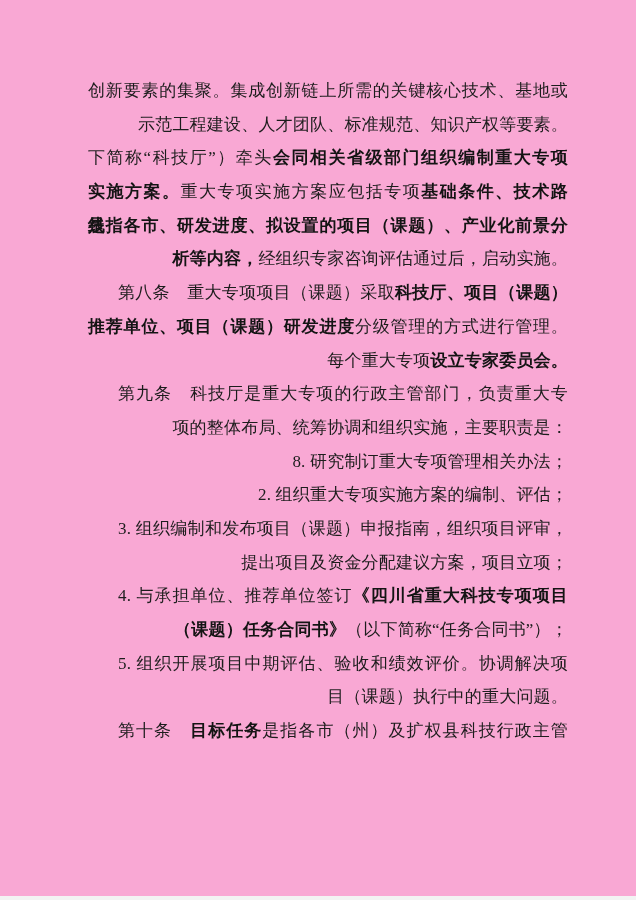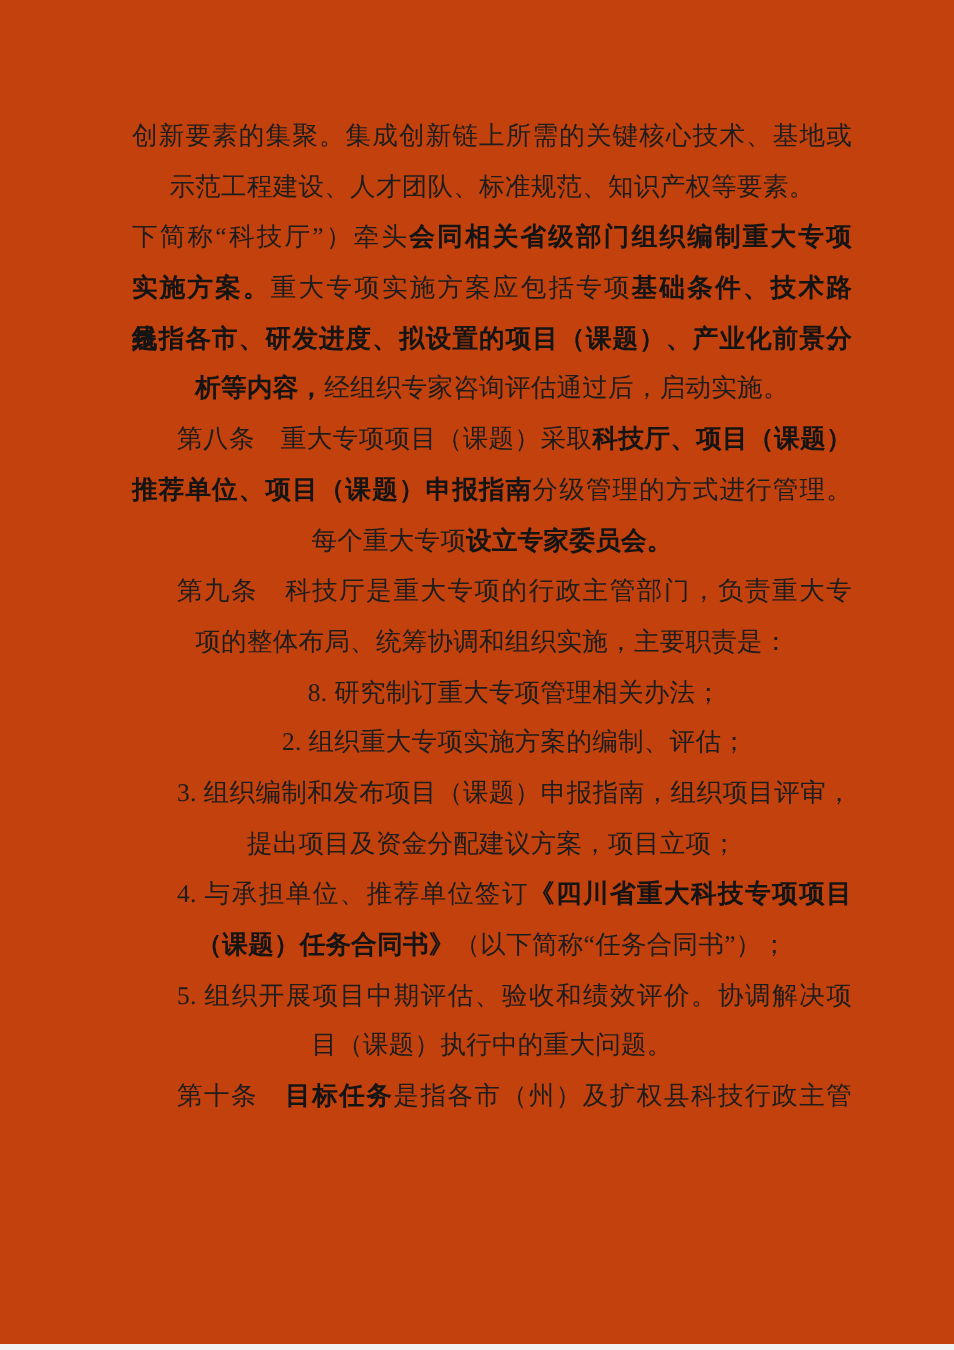--- a/index.html
+++ b/index.html
@@ -1,21 +1,21 @@
 <!DOCTYPE html>
 <html><head>
 <meta charset="utf-8">
 <style>
   * { margin: 0; padding: 0; box-sizing: border-box; }
   html, body { background: #ffffff; }
   .page {
     position: relative;
     width: 636px;
     height: 900px;
-    background: #c2410c;
+    background: #f9a8d4;
     overflow: hidden;
     font-family: "Liberation Serif", "DejaVu Serif", serif;
     color: #1d1d1d;
   }
   .textblock {
     position: absolute;
     left: 88px;
     top: 74px;
     width: 480px;
   }
@@ -26,21 +26,21 @@
     white-space: nowrap;
     letter-spacing: 0.2px;
   }
   
   .j {
     white-space: normal;
     text-align: justify;
     text-align-last: justify;
   }
   
-  .l { text-align: center; }
+  .l { text-align: right; }
   
   .ind { text-indent: 30px; }
   
   .c {
     text-align: center;
     margin-left: -20px; 
     font-weight: 700;
     font-size: 17.5px;
     font-family: "Liberation Sans", "DejaVu Sans", sans-serif;
     color: #161616;
@@ -73,21 +73,21 @@
     <div class="line j"><span>下简称“科技厅”）牵头</span><span class="b">会同相关省级部门组织编制重大专项</span></div>
 
     <div class="line j"><span class="b">实施方案。</span><span>重大专项实施方案应包括专项</span><span class="b">基础条件、技术路线、</span></div>
 
     <div class="line j"><span class="b">是指各市、研发进度、拟设置的项目（课题）、产业化前景分</span></div>
 
     <div class="line l"><span class="b">析等内容，</span><span>经组织专家咨询评估通过后，启动实施。</span></div>
 
     <div class="line j ind"><span>第八条　重大专项项目（课题）采取</span><span class="b">科技厅、项目（课题）</span></div>
 
-    <div class="line j"><span class="b">推荐单位、项目（课题）申报指南</span><span>分级管理的方式进行管理。</span></div>
+    <div class="line j"><span class="b">推荐单位、项目（课题）研发进度</span><span>分级管理的方式进行管理。</span></div>
 
     <div class="line l"><span>每个重大专项</span><span class="b">设立专家委员会。</span></div>
 
     <div class="line j ind"><span>第九条　科技厅是重大专项的行政主管部门，负责重大专</span></div>
 
     <div class="line l"><span>项的整体布局、统筹协调和组织实施，主要职责是：</span></div>
 
     <div class="line l ind"><span>8. 研究制订重大专项管理相关办法；</span></div>
 
     <div class="line l ind"><span>2. 组织重大专项实施方案的编制、评估；</span></div>

